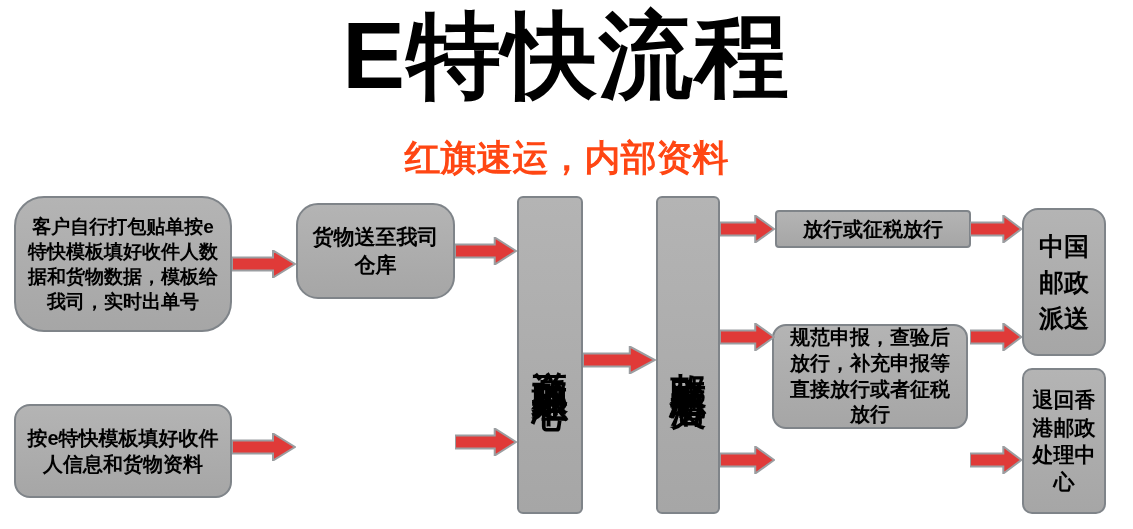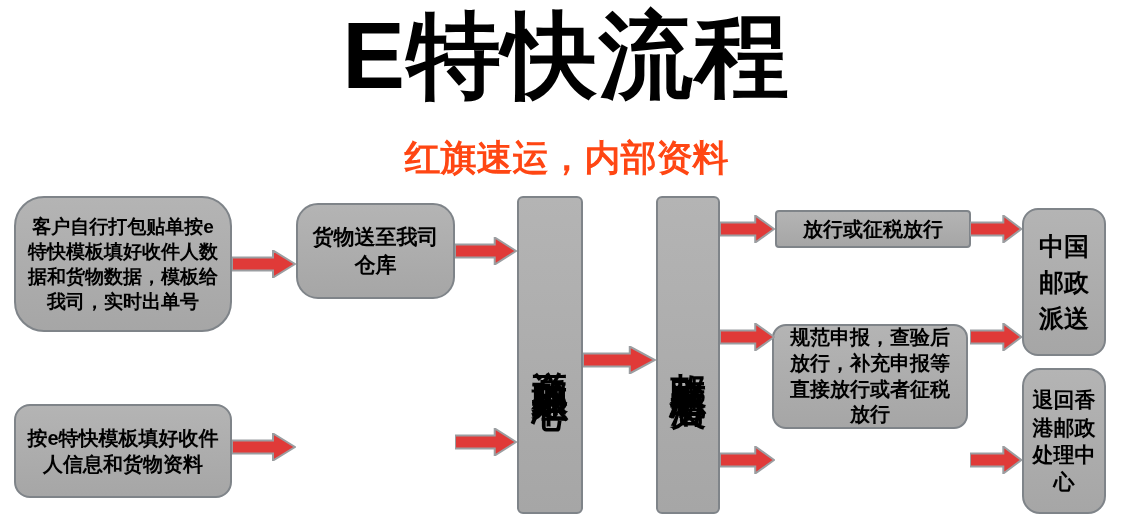--- a/index.html
+++ b/index.html
@@ -42,21 +42,21 @@
   .b1{left:14px;top:196px;width:218px;height:136px;border-radius:30px;font-size:19px;}
   .b2{left:14px;top:404px;width:218px;height:94px;border-radius:16px;font-size:20px;}
   .b3{left:296px;top:203px;width:159px;height:96px;border-radius:22px;font-size:21px;}
   .b4{left:296px;top:370px;width:159px;height:145px;border-radius:22px;font-size:20px;}
   .v1{left:517px;top:196px;width:66px;height:318px;border-radius:6px;font-size:36px;}
   .v2{left:656px;top:196px;width:64px;height:318px;border-radius:6px;font-size:36px;}
   .b5{left:775px;top:210px;width:196px;height:38px;border-radius:4px;font-size:20px;}
   .b6{left:772px;top:285px;width:196px;height:105px;border-radius:14px;font-size:20px;line-height:1.28;margin-top:39px;}
   .b7{left:775px;top:424px;width:196px;height:72px;border-radius:12px;font-size:20px;}
   .b8{left:1022px;top:208px;width:84px;height:148px;border-radius:16px;font-size:25px;line-height:1.45;}
-  .b9{left:1022px;top:368px;width:84px;height:146px;border-radius:18px;font-size:21px;line-height:1.3;}
+  .b9{left:1022px;top:368px;width:84px;height:146px;border-radius:10px;font-size:21px;line-height:1.3;}
   .arrow{position:absolute;height:28px;}
   .arrow svg{display:block;width:100%;height:100%;}
   .arrow polygon{fill:var(--arrow-fill);stroke:var(--arrow-stroke);stroke-width:2px;}
   .a1{left:232px;top:250px;width:64px;}
   .a2{left:232px;top:433px;width:64px;}
   .a3{left:455px;top:237px;width:62px;}
   .a4{left:455px;top:428px;width:62px;}
   .a5{left:583px;top:346px;width:73px;}
   .a6{left:720px;top:215px;width:55px;}
   .a7{left:720px;top:323px;width:55px;}

